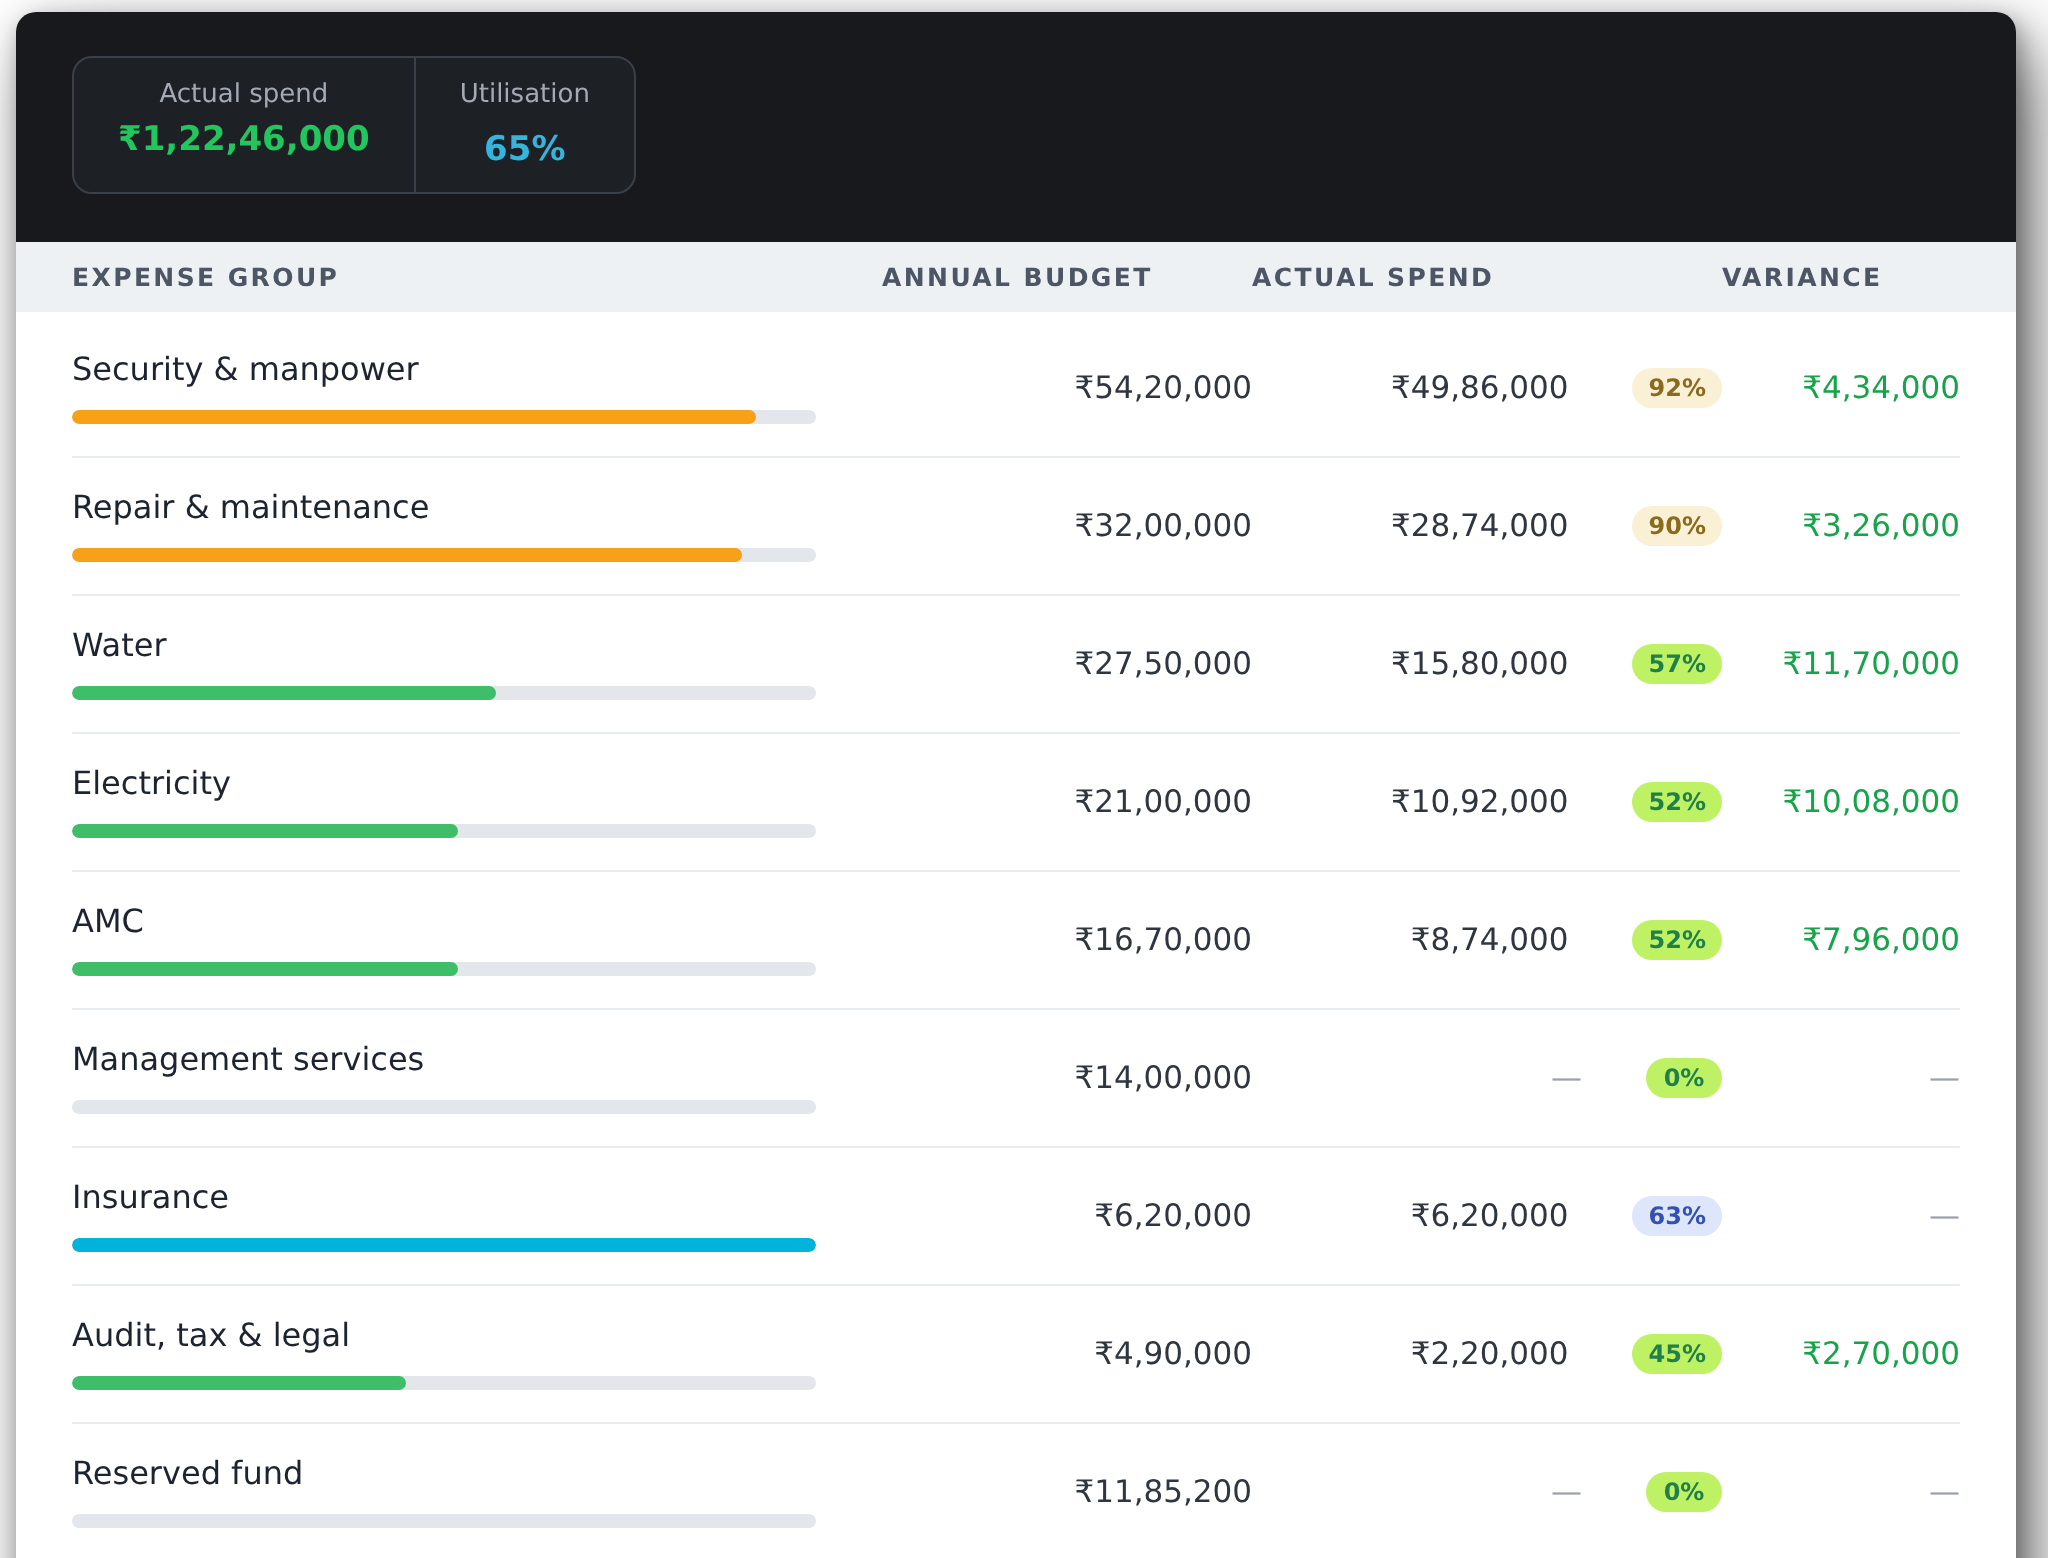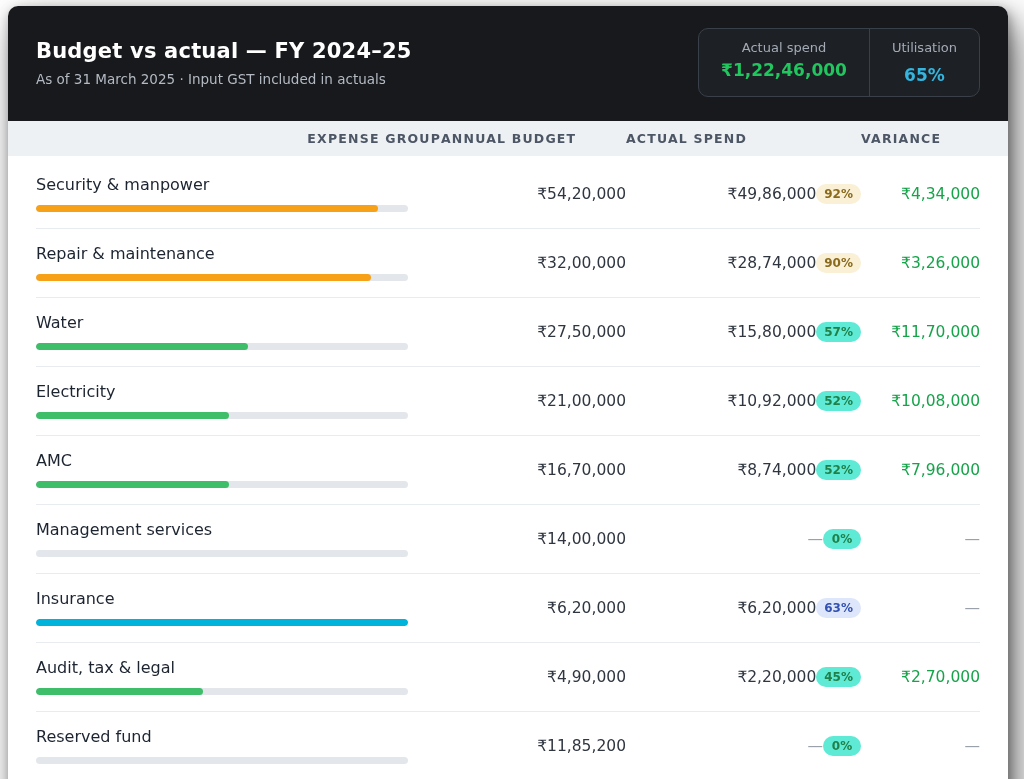--- a/index.html
+++ b/index.html
@@ -25,62 +25,58 @@
   .stat-label { font-size:13px; color:#a3aab5; }
   .stat-value { margin-top:5px; font-size:17px; font-weight:700; }
   
   .thead {
     display:grid; grid-template-columns:405px 185px 235px 1fr;
     background:#eef1f4; padding:10px 28px;
     font-size:12.5px; font-weight:700; letter-spacing:1.2px;
     color:#4c5665; text-transform:uppercase;
   }
   .thead .col { text-align:left; }
-  .thead .col:first-child { text-align:right; }
+  .thead .col:first-child { text-align:left; }
   .tbody { padding:4px 28px; }
   .row {
     display:grid; grid-template-columns:405px 185px 235px 1fr;
     align-items:center;
     padding:15px 0 16px 0;
     border-bottom:1px solid #e8ebef;
   }
   .expense-name { font-size:16px; color:#1c2430; }
   .track { margin-top:11px; width:372px; height:7px; background:#e3e7ec; border-radius:4px; overflow:hidden; }
   .fill { height:100%; border-radius:4px; }
   .num { font-size:15.5px; color:#2f3640; text-align:right; }
   .actual-cell { display:flex; justify-content:flex-end; align-items:center; }
   .variance { color:#17a34a; }
   .muted { color:#9aa1ab; }
   .badge {
     display:inline-block; min-width:38px; text-align:center;
     padding:3px 8px; border-radius:20px;
-    font-size:12px; font-weight:700;
+    font-size:12px; font-weight:700;margin-left:32px;
   }
   .badge-warn  { background:#faf0d6; color:#8a6a1c; }
-  .badge-ok    { background:#5eead4; color:#21804a; }
+  .badge-ok    { background:#bef264; color:#21804a; }
   .badge-full  { background:#dde6fb; color:#3451b2; }
   
   .total-row {
     display:grid; grid-template-columns:405px 185px 235px 1fr;
     align-items:center;
     background:#f4f6f9; border-top:2px solid #23282f;
     padding:15px 28px;
     font-weight:700; font-size:15.5px; color:#14181e;
   }
 </style>
 </head>
 <body>
 
 <div class="card">
 
   <div class="hdr">
-    <div>
-      <div class="hdr-title">Budget vs actual — FY 2024–25</div>
-      <div class="hdr-sub">As of 31 March 2025  ·  Input GST included in actuals</div>
-    </div>
     <div class="stats">
       <div class="stat">
         <div class="stat-label">Actual spend</div>
         <div class="stat-value" style="color: #22c55e;">₹1,22,46,000</div>
       </div>
       <div class="stat">
         <div class="stat-label">Utilisation</div>
         <div class="stat-value" style="color: rgb(53, 180, 221); margin-top: 10px;">65%</div>
       </div>
     </div>

